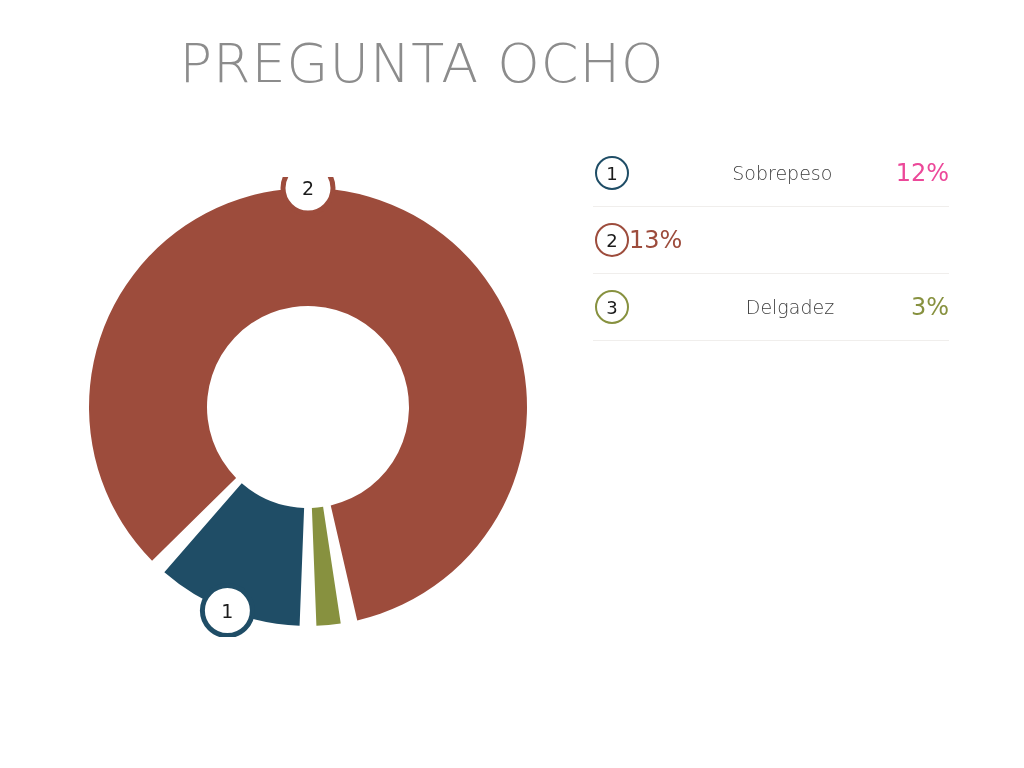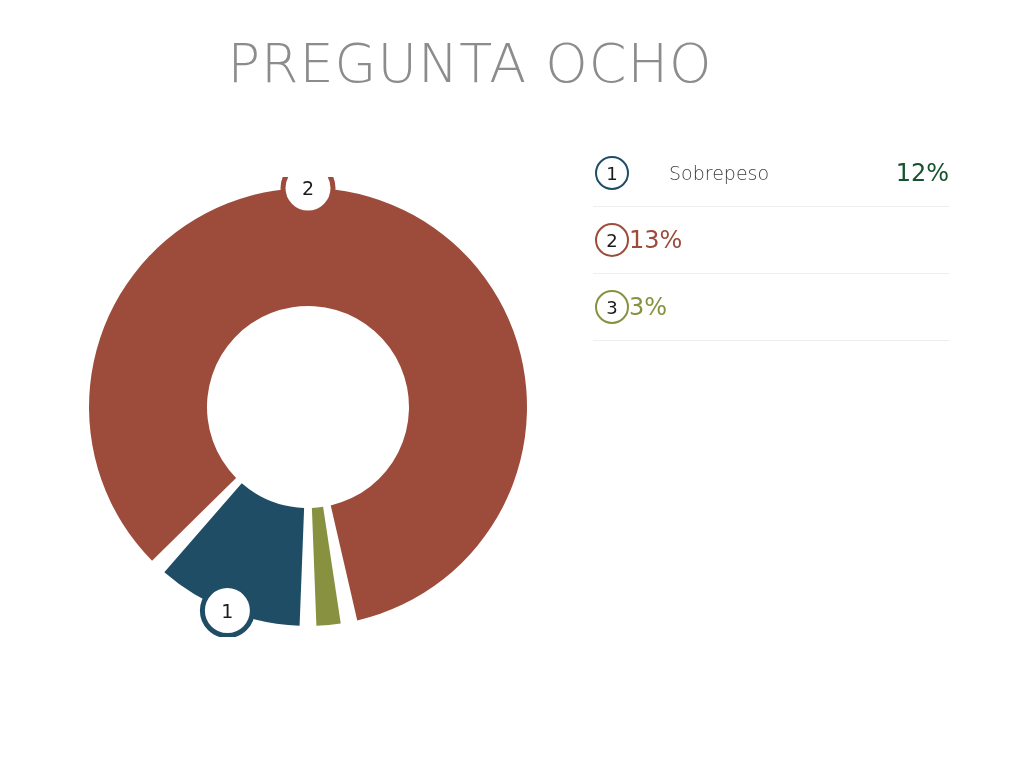--- a/index.html
+++ b/index.html
@@ -16,21 +16,20 @@
   .title{
     position:absolute;
     top:32px;left:0;width:844px;
     text-align:center;
     font-size:54px;
     font-weight:300;
     letter-spacing:1px;
     color:#8c8c8c;
     font-family:"DejaVu Sans","Liberation Sans",sans-serif;
     white-space:nowrap;
-    margin-left:48px;
   }
 
   
   .donut-wrap{
     position:absolute;
     left:78px; top:177px;
     width:460px;height:460px;
   }
   .donut-svg{display:block;width:460px;height:460px;}
 
@@ -67,20 +66,21 @@
     margin-left:2px;
   }
   .legend-label{
     margin-left:40px;
     font-size:19px;
     font-weight:300;
     color:#3c3c3c;
     font-family:"DejaVu Sans","Liberation Sans",sans-serif;
     flex:1 1 auto;
     white-space:nowrap;
+    text-align:center;
   }
   .legend-value{
     font-size:24px;
     font-weight:400;
     font-family:"DejaVu Sans","Liberation Sans",sans-serif;
     text-align:right;
     flex:0 0 auto;
     white-space:nowrap;
   }
 </style>
@@ -104,25 +104,26 @@
           <circle cx="149.3807229620556" cy="433.6210504095271" r="25" fill="#ffffff" stroke="#1f4d66" stroke-width="5"></circle>
           <text x="149.3807229620556" y="440.6210504095271" text-anchor="middle" class="bubble-text">1</text>
         </g>
     </svg>
   </div>
 
   <div class="legend" id="legend">
       <div class="legend-row">
         <div class="badge" style="border-color: rgb(31, 77, 102);">1</div>
         <div class="legend-label">Sobrepeso</div>
-        <div class="legend-value" style="color: #14532d;">12%</div>
+        <div class="legend-value" style="color: #ec4899;">12%</div>
       </div>
       <div class="legend-row">
         <div class="badge" style="border-color: rgb(157, 76, 60);">2</div>
         <div class="legend-value" style="color: rgb(157, 76, 60);">13%</div>
       </div>
       <div class="legend-row">
         <div class="badge" style="border-color: rgb(135, 145, 63);">3</div>
+        <div class="legend-label">Delgadez</div>
         <div class="legend-value" style="color: rgb(135, 145, 63);">3%</div>
       </div>
     </div>
 
 </div>
 
 </body></html>

